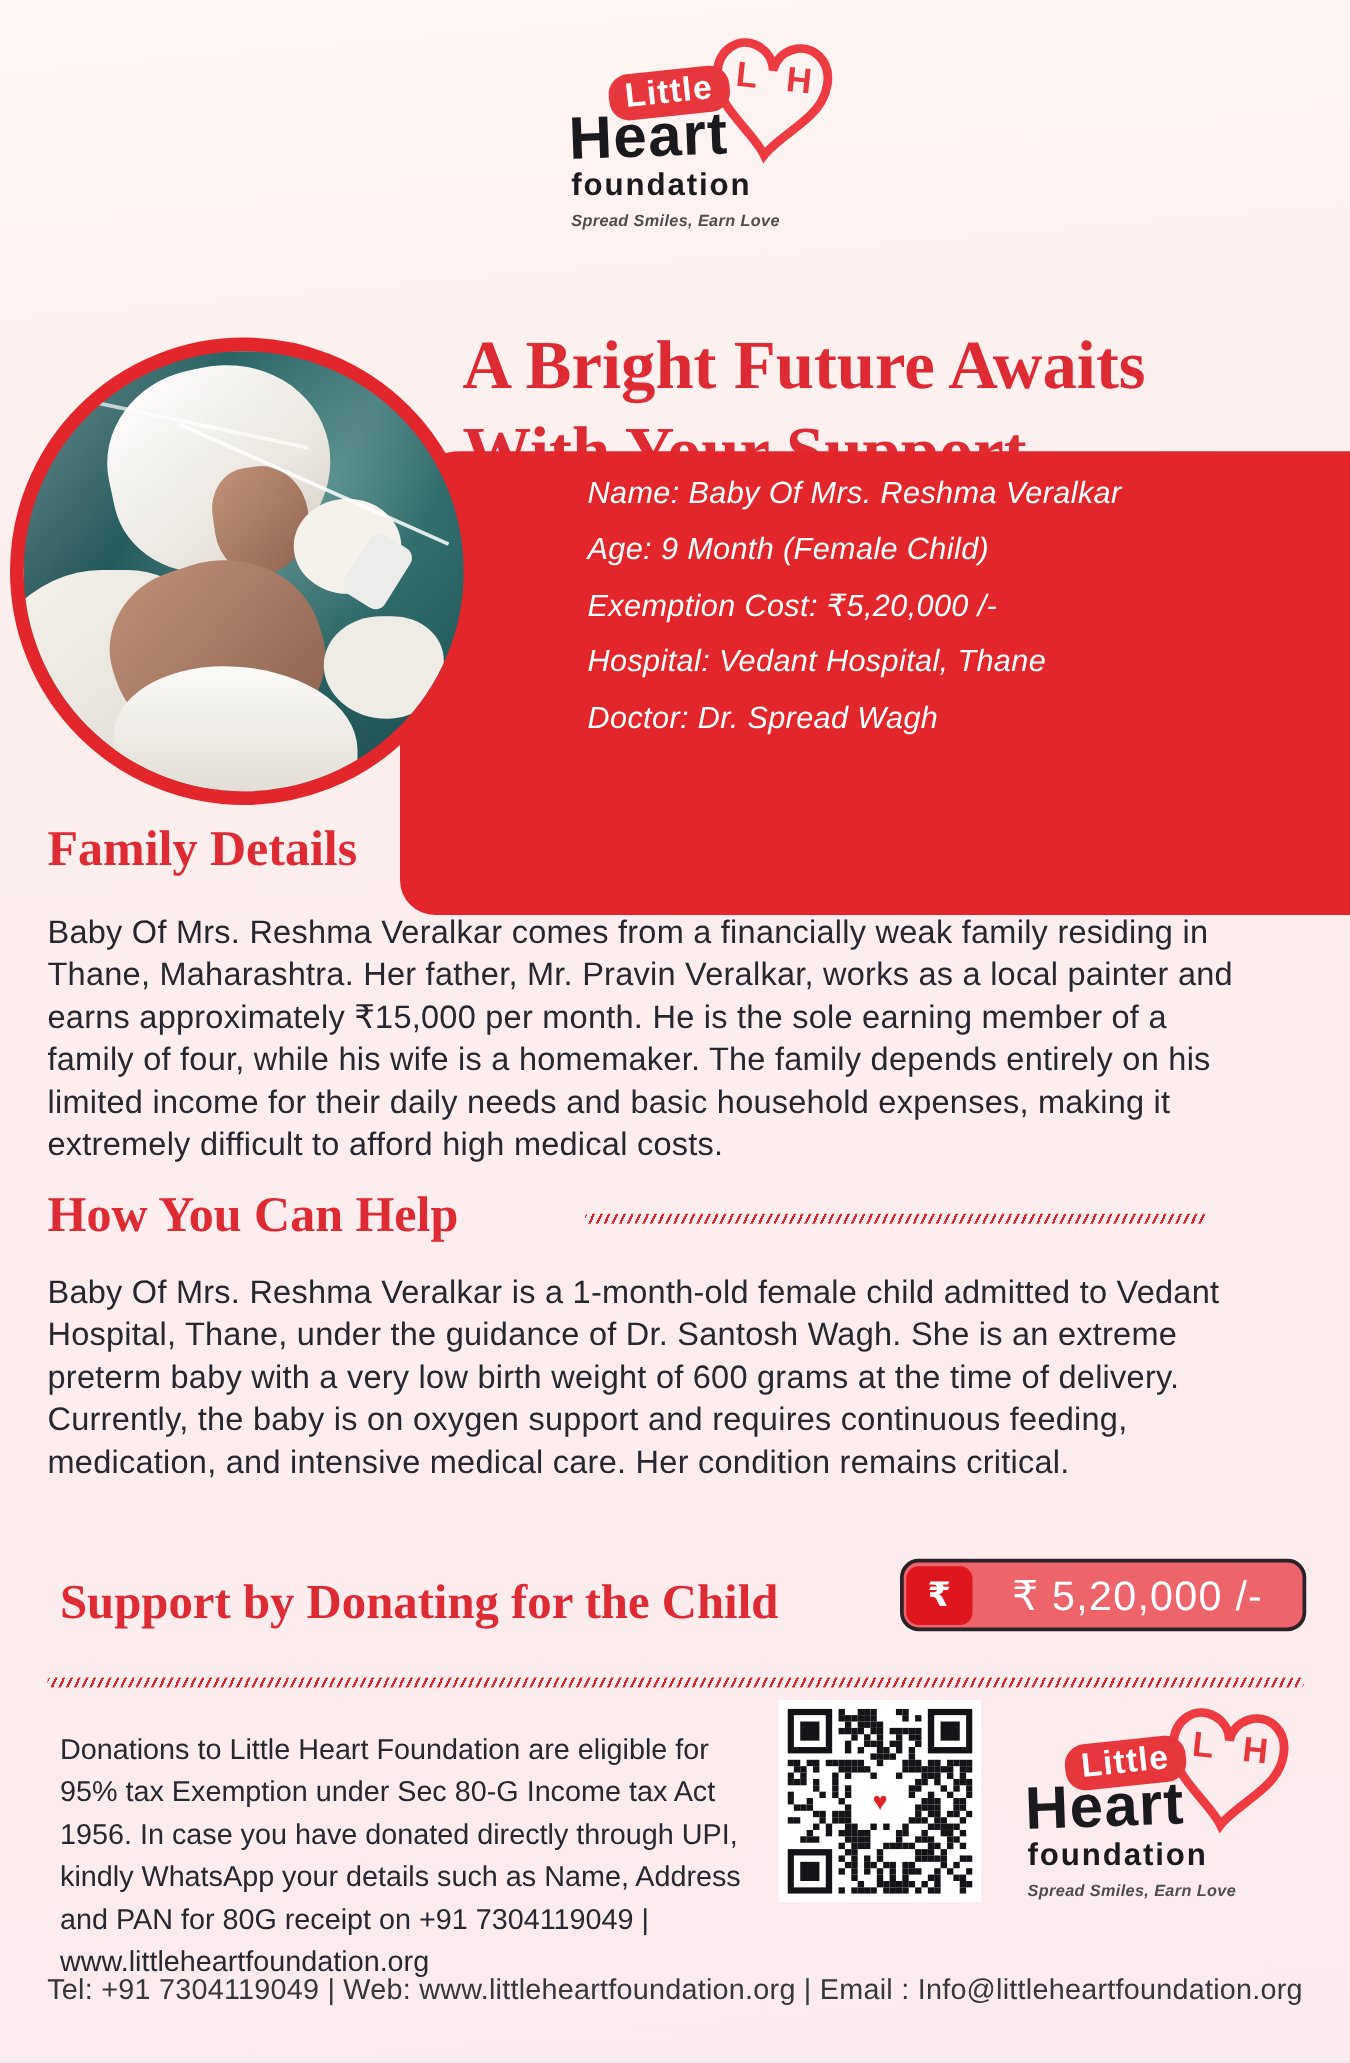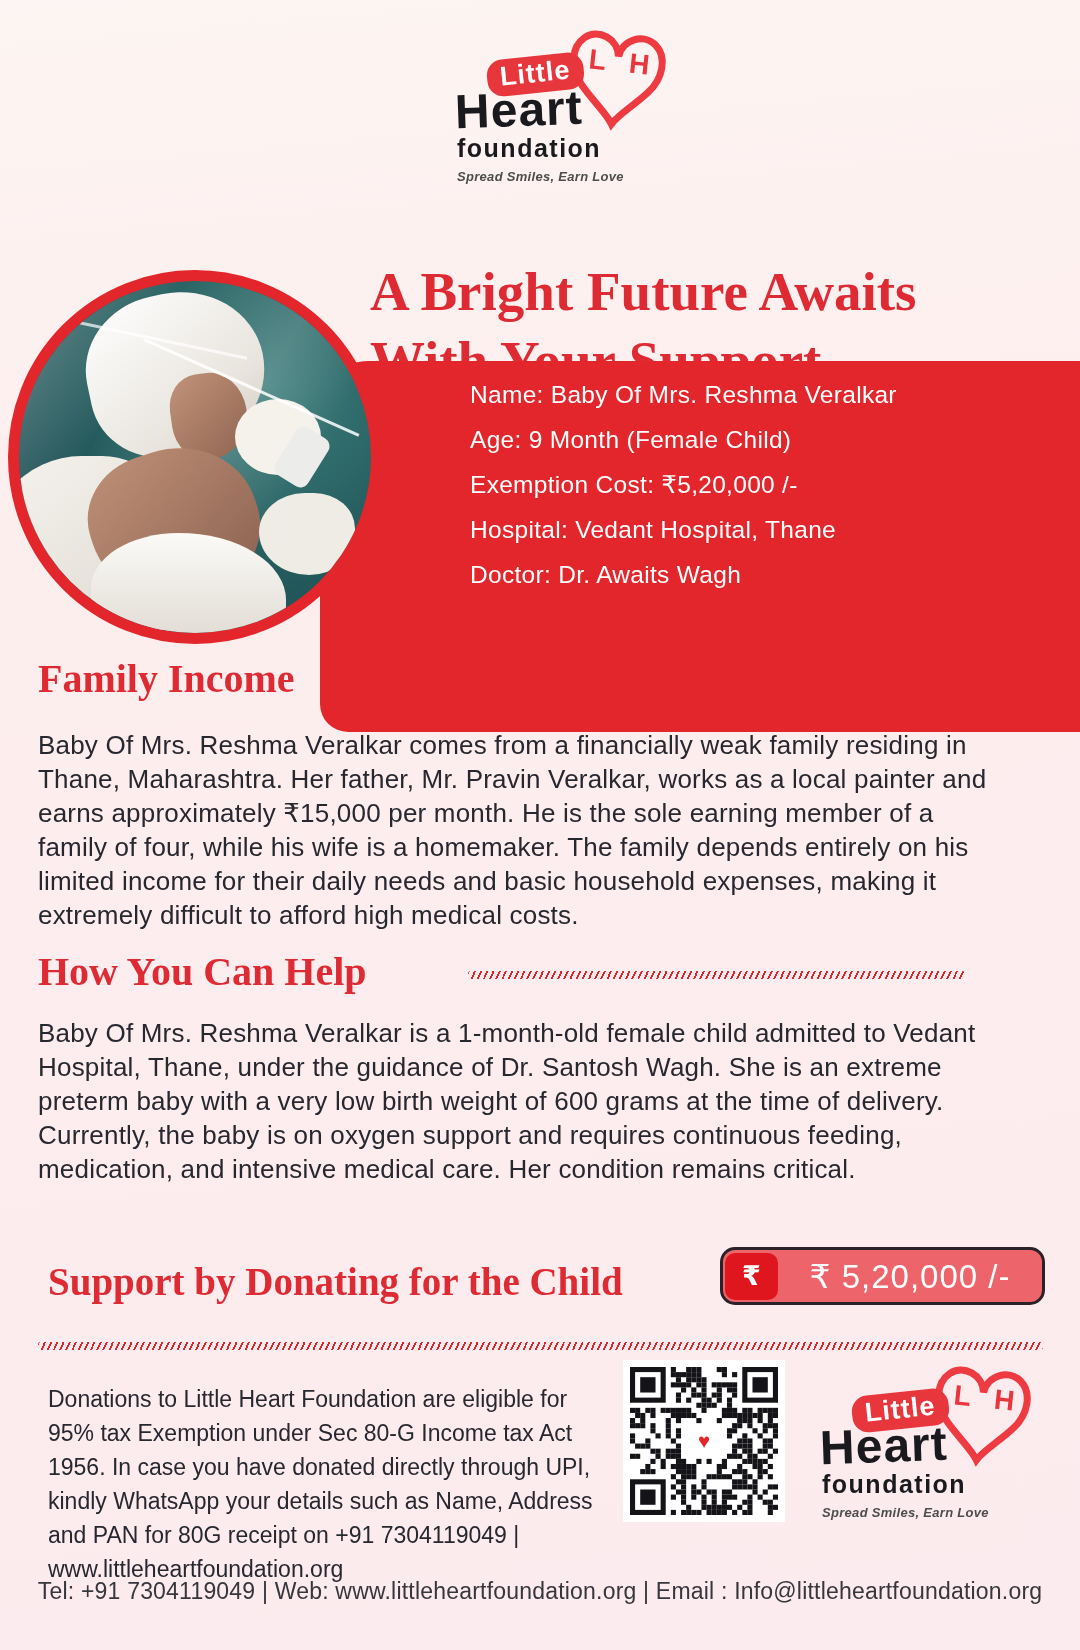--- a/index.html
+++ b/index.html
@@ -20,21 +20,21 @@
 
   
   .serif-red{font-family:"Liberation Serif","DejaVu Serif",serif;color:#dd2a33;font-weight:700;}
   .hero-title{position:absolute;left:370px;top:218px;width:625px;font-size:55px;line-height:1.25;margin-top:40px;}
   .section-heading{position:absolute;font-size:40px;white-space:nowrap;}
   .hatch{position:absolute;height:8px;border-radius:3px;
     background:repeating-linear-gradient(115deg,#e0262b 0 1.8px,rgba(224,38,43,0) 1.8px 5.6px);}
 
   
   .info-box{position:absolute;left:320px;top:361px;width:760px;height:371px;background:#e2262b;
-    border-radius:48px 0 0 28px;z-index:2;}
+    border-radius:48px 0 0 28px;z-index:2;font-style:italic;}
   .info-lines{position:absolute;left:150px;top:12px;right:20px;}
   .info-line{height:44.8px;display:flex;align-items:center;color:#fff;font-size:24.5px;letter-spacing:.3px;white-space:nowrap;}
 
   .photo-wrap{position:absolute;left:8px;top:270px;width:352px;height:352px;border-radius:50%;
     border:11px solid #e2262b;overflow:hidden;z-index:3;
     background:radial-gradient(circle at 70% 30%,#3f7f7d 0%,#275f60 45%,#16424a 100%);}
   .photo-wrap div{position:absolute;}
   .ps-film{inset:0;background:linear-gradient(120deg,rgba(255,255,255,.35) 0%,rgba(255,255,255,0) 30%,rgba(255,255,255,.15) 55%,rgba(255,255,255,0) 72%);}
   .ps-cloth-left{left:-40px;top:175px;width:205px;height:230px;border-radius:50% 40% 45% 50%;background:linear-gradient(140deg,#f7f4ef,#d9d4cc);}
   .ps-headwrap{left:68px;top:12px;width:178px;height:162px;border-radius:48% 52% 55% 45%;background:linear-gradient(150deg,#ffffff,#e8e4dd 70%,#cfc9bf);transform:rotate(-12deg);}
@@ -83,39 +83,39 @@
   </div>
 
   <div class="hero-title serif-red">A Bright Future Awaits With Your Support</div>
 
   <div class="info-box">
     <div class="info-lines">
       <div class="info-line">Name: Baby Of Mrs. Reshma Veralkar</div>
       <div class="info-line">Age: 9 Month (Female Child)</div>
       <div class="info-line">Exemption Cost: ₹5,20,000 /-</div>
       <div class="info-line">Hospital: Vedant Hospital, Thane</div>
-      <div class="info-line">Doctor: Dr. Awaits Wagh</div>
+      <div class="info-line">Doctor: Dr. Spread Wagh</div>
     </div>
   </div>
 
   <div class="photo-wrap">
     <div class="ps-film"></div>
     <div class="ps-cloth-left"></div>
     <div class="ps-headwrap"></div>
     <div class="ps-face"></div>
     <div class="ps-cotton"></div>
     <div class="ps-body"></div>
     <div class="ps-mitt"></div>
     <div class="ps-diaper"></div>
     <div class="ps-valve"></div>
     <div class="ps-tube"></div>
     <div class="ps-tube2"></div>
   </div>
 
-  <div class="section-heading serif-red" style="left:38px;top:655px;">Family Income</div>
+  <div class="section-heading serif-red" style="left:38px;top:655px;">Family Details</div>
   <div class="hatch" style="left:480px;top:681px;width:485px;"></div>
   <div class="body-text" style="left:38px;top:728px;width:952px;">Baby Of Mrs. Reshma Veralkar comes from a financially weak family residing in Thane, Maharashtra. Her father, Mr. Pravin Veralkar, works as a local painter and earns approximately ₹15,000 per month. He is the sole earning member of a family of four, while his wife is a homemaker. The family depends entirely on his limited income for their daily needs and basic household expenses, making it extremely difficult to afford high medical costs.</div>
 
   <div class="section-heading serif-red" style="left:38px;top:948px;">How You Can Help</div>
   <div class="hatch" style="left:468px;top:971px;width:497px;"></div>
   <div class="body-text" style="left:38px;top:1016px;width:952px;">Baby Of Mrs. Reshma Veralkar is a 1-month-old female child admitted to Vedant Hospital, Thane, under the guidance of Dr. Santosh Wagh. She is an extreme preterm baby with a very low birth weight of 600 grams at the time of delivery. Currently, the baby is on oxygen support and requires continuous feeding, medication, and intensive medical care. Her condition remains critical.</div>
 
   <div class="section-heading serif-red" style="left:48px;top:1259px;font-size:39px;">Support by Donating for the Child</div>
   <div class="amount-badge">
     <div class="rupee-chip">₹</div>

